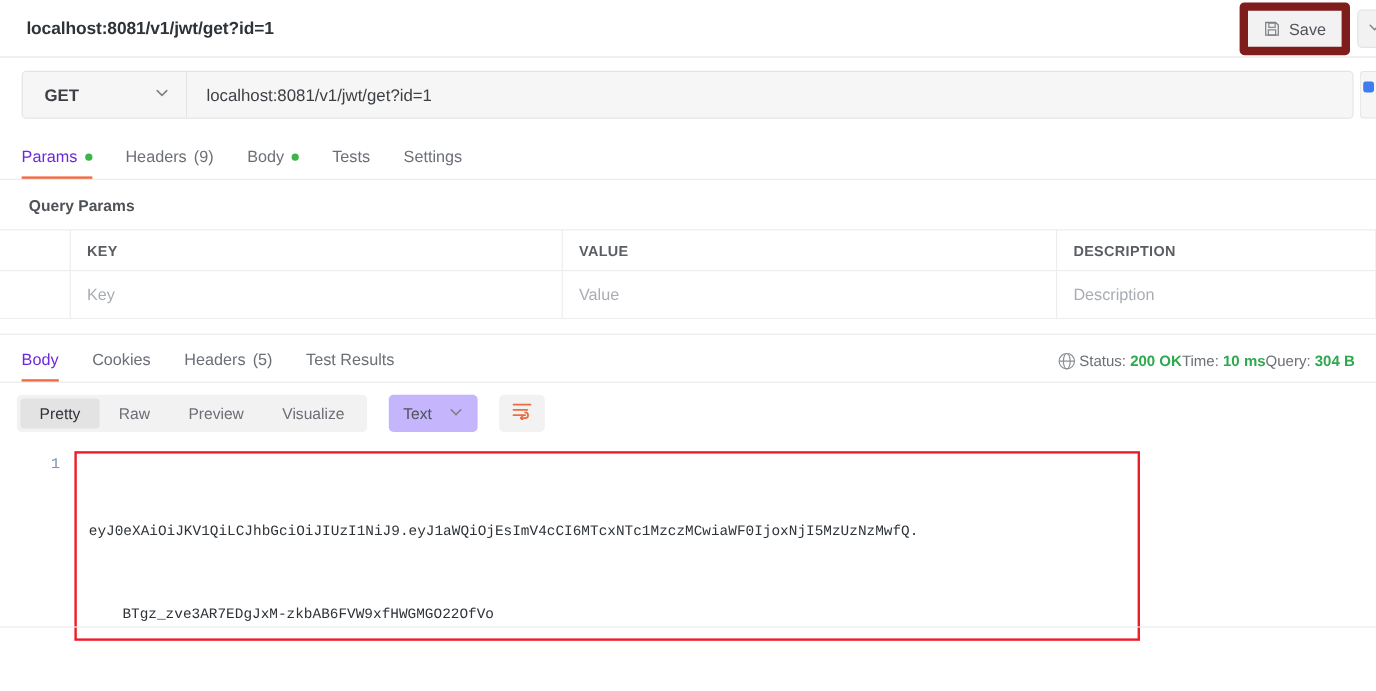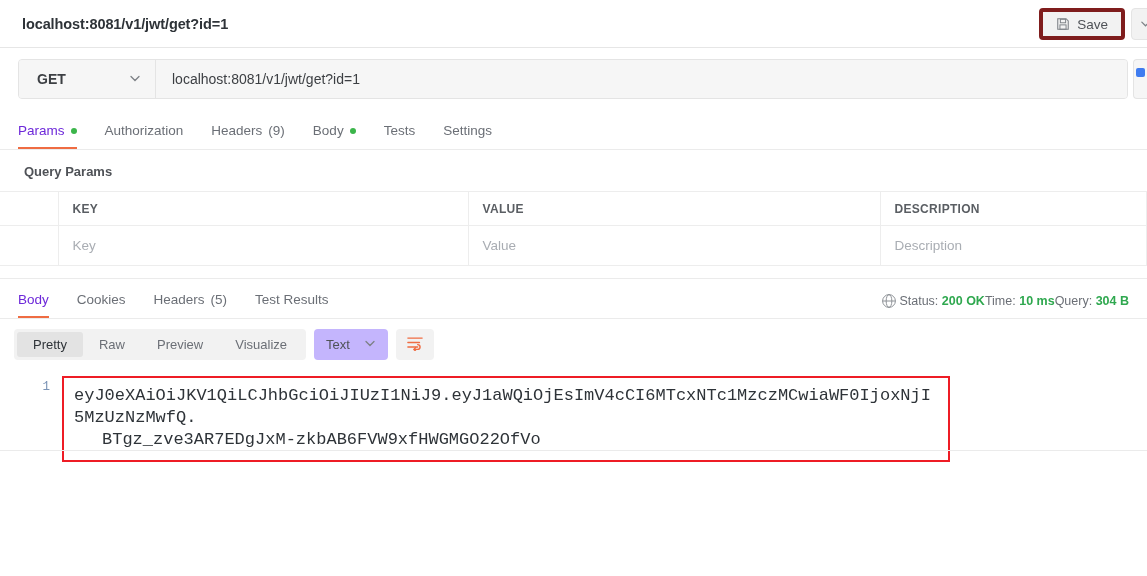--- a/index.html
+++ b/index.html
@@ -34,23 +34,23 @@
     display: flex;
     align-items: center;
     gap: 6px;
     padding-right: 0;
   }
   .save-btn {
     display: flex;
     align-items: center;
     gap: 7px;
     background: #f2f2f2;
-    border: 4px solid #7f1d1d;
-    border-radius: 4px;
-    height: 32px;
+    border: 7px solid #7f1d1d;
+    border-radius: 4px;
+    height: 44px;
     padding: 0 13px;
     font-size: 13.5px;
     color: #4f5257;
     cursor: pointer;
   }
   .save-btn .ico { display: flex; }
   .titlebar-more {
     background: #f2f2f2;
     border: 1px solid #e4e4e4;
     border-radius: 4px;
@@ -221,21 +221,21 @@
     font-size: 12.5px;
     color: #6b6f76;
   }
   .resp-status .val { color: #2fa84f; font-weight: bold; }
   .globe { margin-right: 2px; display: flex; }
 
   
   .viewer-bar {
     display: flex;
     align-items: center;
-    gap: 8px;
+    gap: 18px;
     padding: 10px 0 10px 14px;
   }
   .seg {
     display: flex;
     background: #f2f2f2;
     border-radius: 4px;
     height: 31px;
     padding: 3px;
   }
   .seg-item {
@@ -287,25 +287,26 @@
     line-height: 22px;
     user-select: none;
   }
   .code-box {
     border: 2px solid #ee1c25;
     padding: 7px 10px 9px 10px;
     width: 888px;
     min-height: 62px;
   }
   .code-line {
-    font-size: 17px;
+    font-size: 12px;
     line-height: 22px;
     color: #2e3338;
     word-break: break-all;
     white-space: pre-wrap;
+    margin-top: 47px;
   }
   .code-line.cont { padding-left: 28px; }
   .bottom-strip {
     position: absolute;
     left: 0; right: 0; bottom: 0;
     height: 12px;
     border-top: 1px solid #ebebeb;
   }
 </style>
 </head>
@@ -348,23 +349,20 @@
     <div class="url-input">localhost:8081/v1/jwt/get?id=1</div>
   </div>
   <div class="send-sliver"></div>
 </div>
 
 <div class="req-tabs">
   <div class="tab active">
     <span>Params</span>
     <span class="dot"></span>
     <span class="tab-underline"></span>
-  </div>
-  <div class="tab">
-    <span>Authorization</span>
   </div>
   <div class="tab">
     <span>Headers</span>
     <span class="count">(9)</span>
   </div>
   <div class="tab">
     <span>Body</span>
     <span class="dot"></span>
   </div>
   <div class="tab">

